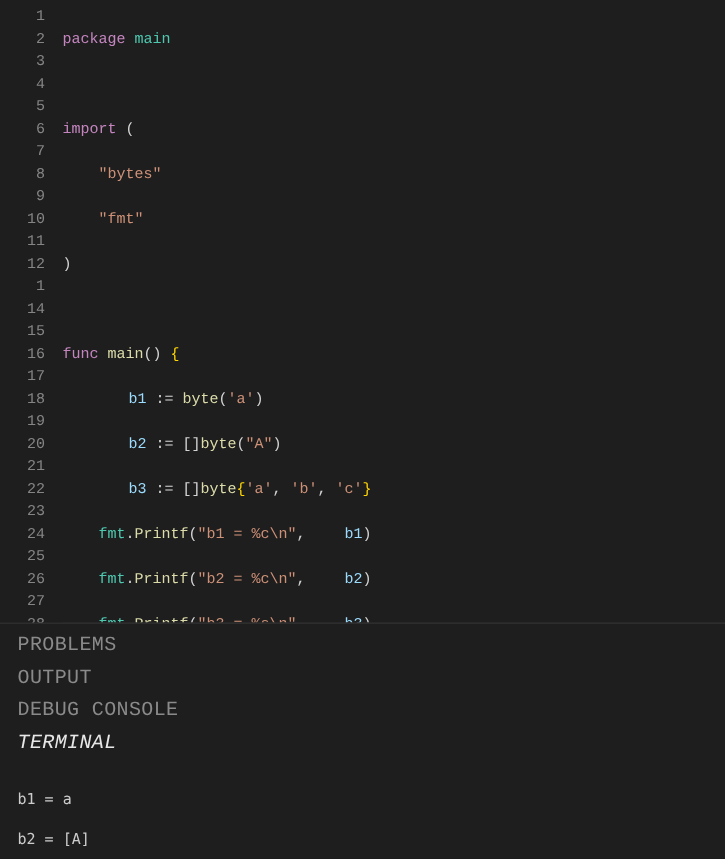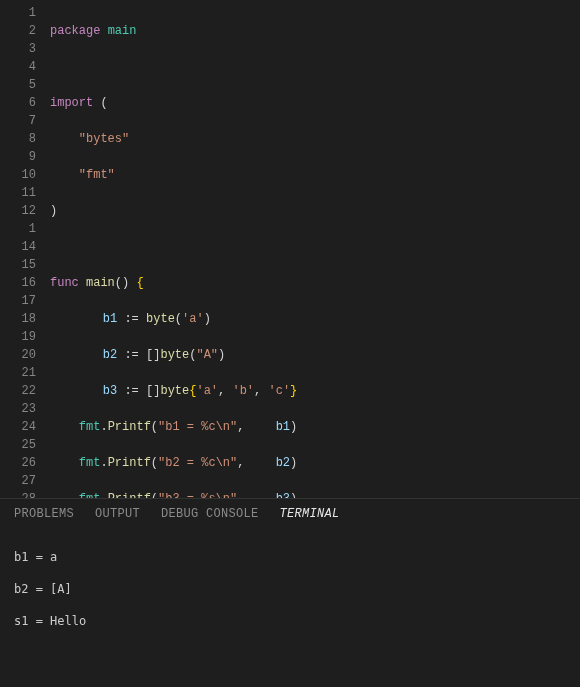--- a/index.html
+++ b/index.html
@@ -44,24 +44,25 @@
   .punc { color: #d4d4d4; }
   .brace{ color: #ffd602; }
 
   .panel {
     border-top: 1px solid #333;
     background: #1e1e1e;
     height: 189px;
   }
   .tabs {
     display: flex;
-    gap: 21px;
+    gap: 8px;
     padding: 8px 14px 6px 14px;
-    font-size: 12px;
+    font-size: 16px;
     letter-spacing: 0.3px;
+    flex-direction: column;
   }
   .tab { color: #8a8a8a; cursor: pointer; }
   .tab.active { color: #e7e7e7; font-style: italic; }
   .term {
     padding: 6px 14px;
     font-size: 12px;
     line-height: 16px;
     color: #cccccc;
     white-space: pre;
     font-family: Menlo, Monaco, monospace;

